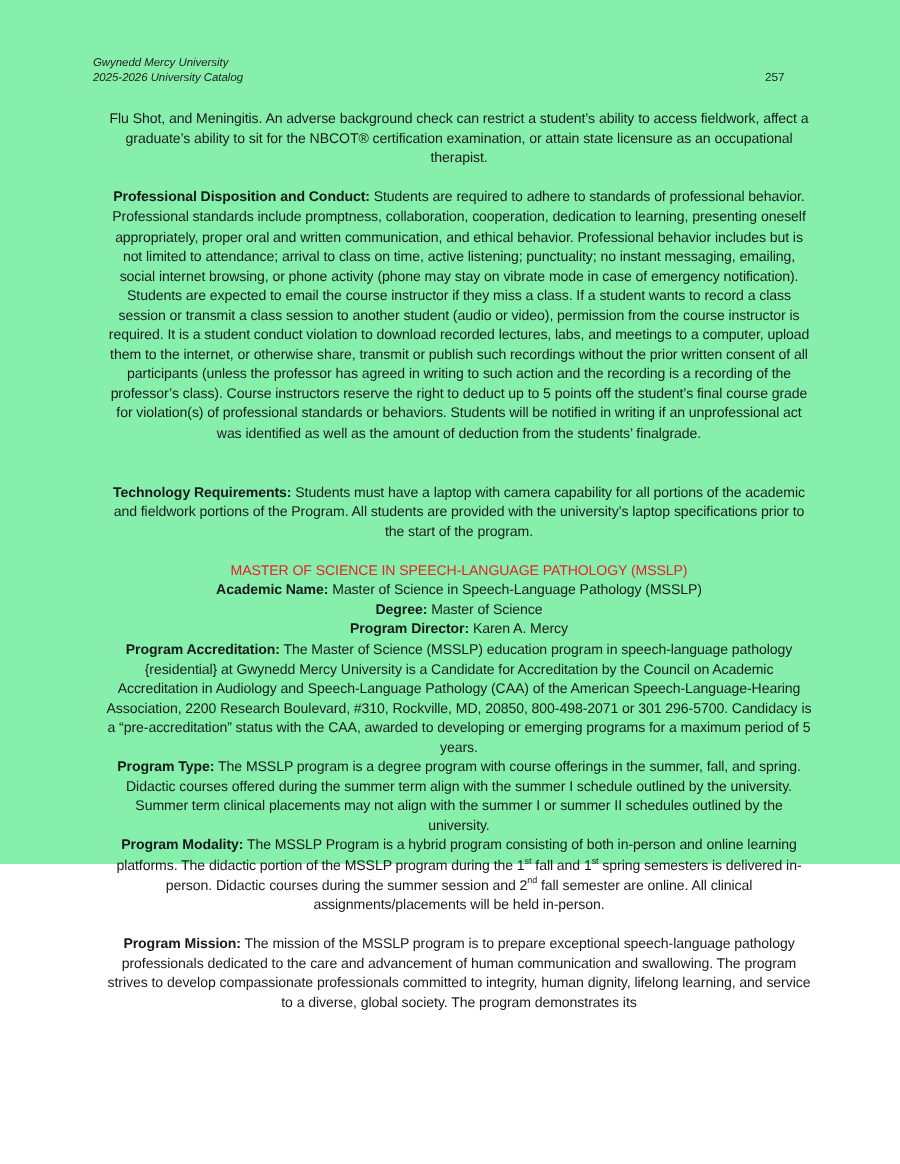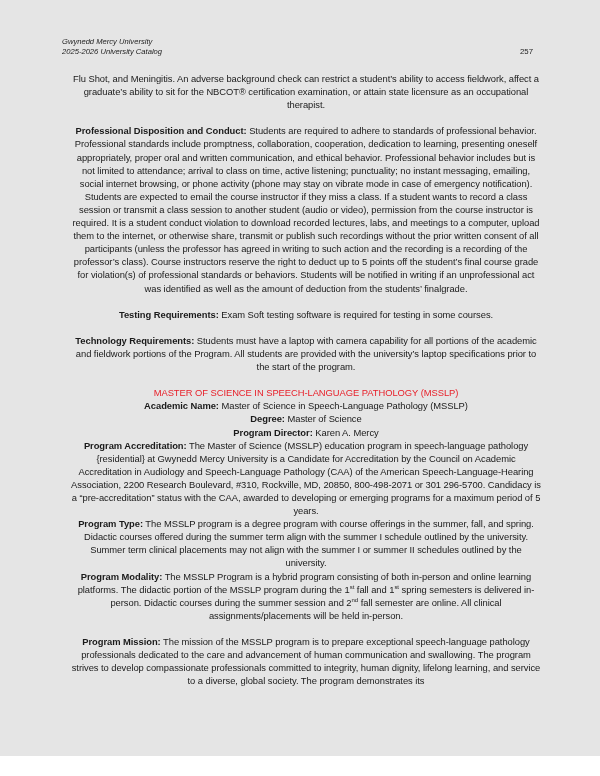--- a/index.html
+++ b/index.html
@@ -11,37 +11,37 @@
       width: 600px;
       height: 776px;
       position: relative;
       overflow: hidden;
       font-family: "Liberation Sans", sans-serif;
       color: #1a1a1a;
     }
     .page {
       position: absolute;
       left: 0; top: 0;
-      width: 600px; height: 756px;
-      background: #e5e5e5;
+      width: 600px; height: 576px;
+      background: #86efac;
     }
     .header {
       position: absolute;
       left: 62px;
       top: 37px;
       width: 476px;
       font-size: 7.6px;
       line-height: 10px;
       font-style: italic;
       color: #222;
     }
     .header .line { display: block; }
     .page-number {
       position: absolute;
-      right: 67px;
+      right: 77px;
       top: 47px;
       font-size: 7.8px;
       line-height: 10px;
       color: #222;
       margin-left: 12px;
     }
     .content {
       position: absolute;
       left: 71px;
       top: 72px;
@@ -85,23 +85,20 @@
     <p>Flu Shot, and Meningitis. An adverse background check can restrict a student’s ability to access fieldwork, affect a graduate’s ability to sit for the NBCOT® certification examination, or attain state licensure as an occupational therapist.</p>
 
     <div class="gap"></div>
 
     <p>
       <span class="label">Professional Disposition and Conduct:</span><span> Students are required to adhere to standards of professional behavior. Professional standards include promptness, collaboration, cooperation, dedication to learning, presenting oneself appropriately, proper oral and written communication, and ethical behavior. Professional behavior includes but is not limited to attendance; arrival to class on time, active listening; punctuality; no instant messaging, emailing, social internet browsing, or phone activity (phone may stay on vibrate mode in case of emergency notification). Students are expected to email the course instructor if they miss a class. If a student wants to record a class session or transmit a class session to another student (audio or video), permission from the course instructor is required. It is a student conduct violation to download recorded lectures, labs, and meetings to a computer, upload them to the internet, or otherwise share, transmit or publish such recordings without the prior written consent of all participants (unless the professor has agreed in writing to such action and the recording is a recording of the professor’s class). Course instructors reserve the right to deduct up to 5 points off the student’s final course grade for violation(s) of professional standards or behaviors. Students will be notified in writing if an unprofessional act was identified as well as the amount of deduction from the students’ finalgrade.</span>
     </p>
 
     <div class="gap"></div>
 
-    <p>
-      <span class="label">Testing Requirements:</span><span> Exam Soft testing software is required for testing in some courses.</span>
-    </p>
 
     <div class="gap"></div>
 
     <p>
       <span class="label">Technology Requirements:</span><span> Students must have a laptop with camera capability for all portions of the academic and fieldwork portions of the Program. All students are provided with the university’s laptop specifications prior to the start of the program.</span>
     </p>
 
     <div class="gap"></div>
 
     <p class="section-heading" style="color: rgb(232, 32, 42);">MASTER OF SCIENCE IN SPEECH-LANGUAGE PATHOLOGY (MSSLP)</p>

